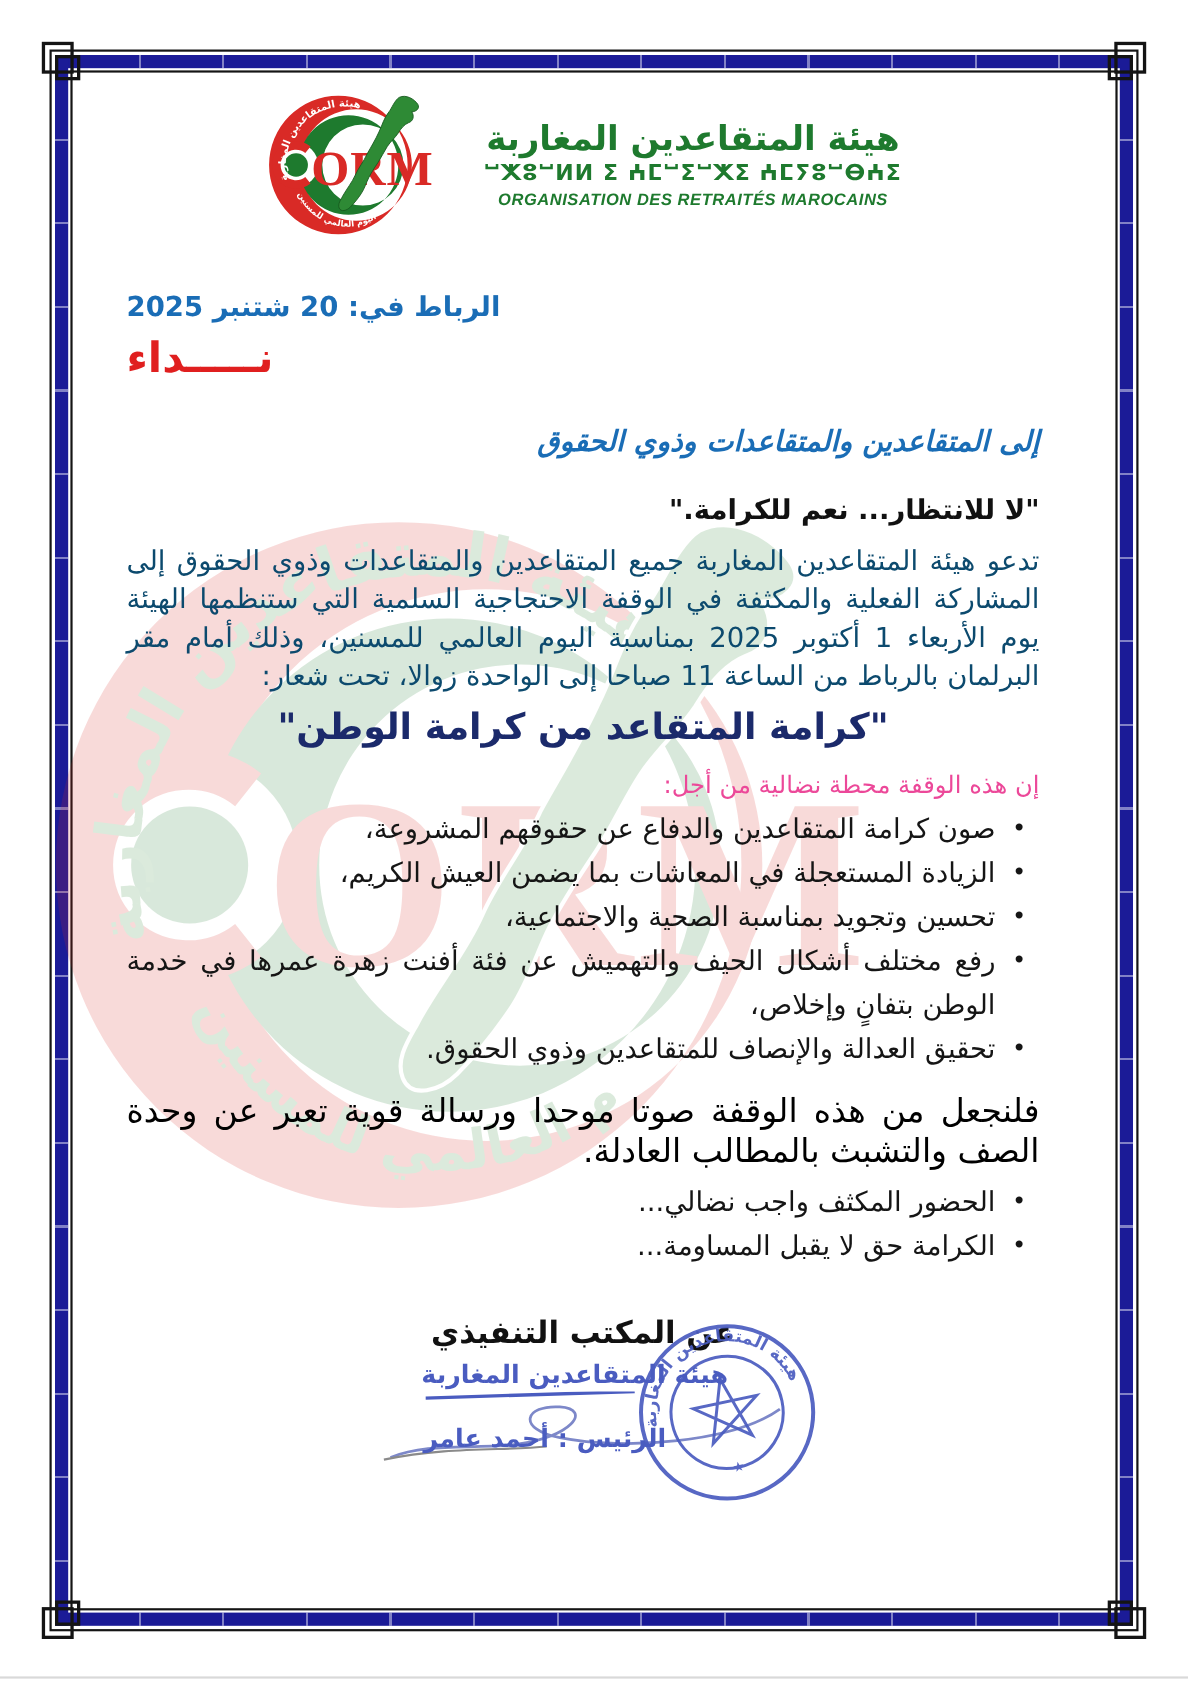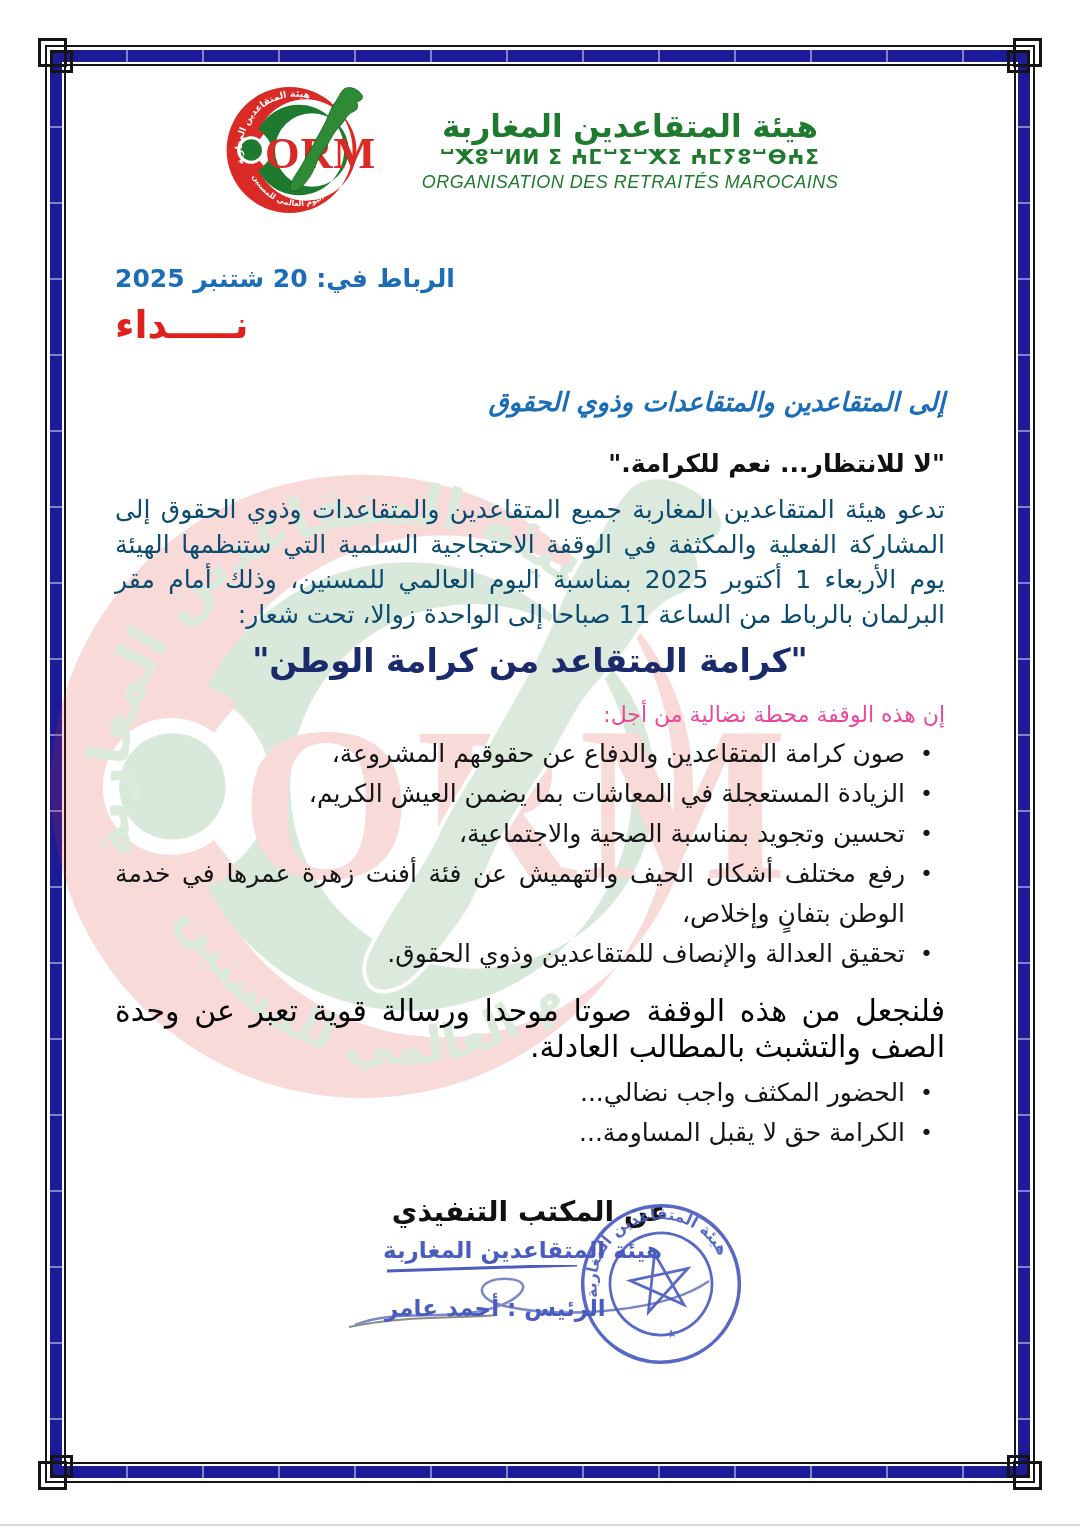--- a/index.html
+++ b/index.html
@@ -28,21 +28,21 @@
   .watermark{position:absolute;left:28px;top:452px;width:950px;opacity:.17;z-index:1;pointer-events:none;}
 
   
   .content{position:absolute;left:115px;right:135px;top:78px;bottom:70px;z-index:2;}
 
   .logo-row{display:flex;justify-content:center;align-items:center;gap:8px;margin-top:4px;height:136px;}
   .logo-svg{width:192px;height:136px;flex:0 0 auto;}
   .logo-col{text-align:center;color:var(--logo-green,#1e7a2e);}
   .logo-name-ar{font-size:31px;font-weight:bold;line-height:36px;}
   .logo-name-tif{font-size:20px;line-height:27px;letter-spacing:1px;font-weight:bold;}
-  .logo-name-fr{font-family:"Liberation Sans",sans-serif;font-size:18px;font-weight:normal;
+  .logo-name-fr{font-family:"Liberation Sans",sans-serif;font-size:15px;font-weight:bold;
                 font-style:italic;letter-spacing:.5px;line-height:22px;}
 
   .date-line{margin-top:44px;text-align:left;color:var(--accent-blue,#1a6db6);
              font-size:25px;font-weight:bold;line-height:34px;}
   .doc-title{margin-top:4px;text-align:left;color:var(--title-red,#e01f1f);
              font-size:38px;font-weight:bold;line-height:50px;}
   .addressee{margin-top:34px;text-align:right;color:var(--accent-blue,#1a6db6);
              font-size:26px;font-weight:bold;line-height:36px;font-style:italic;}
   .motto{margin-top:26px;text-align:right;color:#111;font-size:25px;font-weight:bold;line-height:36px;}
   .para{margin-top:10px;text-align:justify;color:#0c4a6e;font-size:25px;line-height:35px;}

